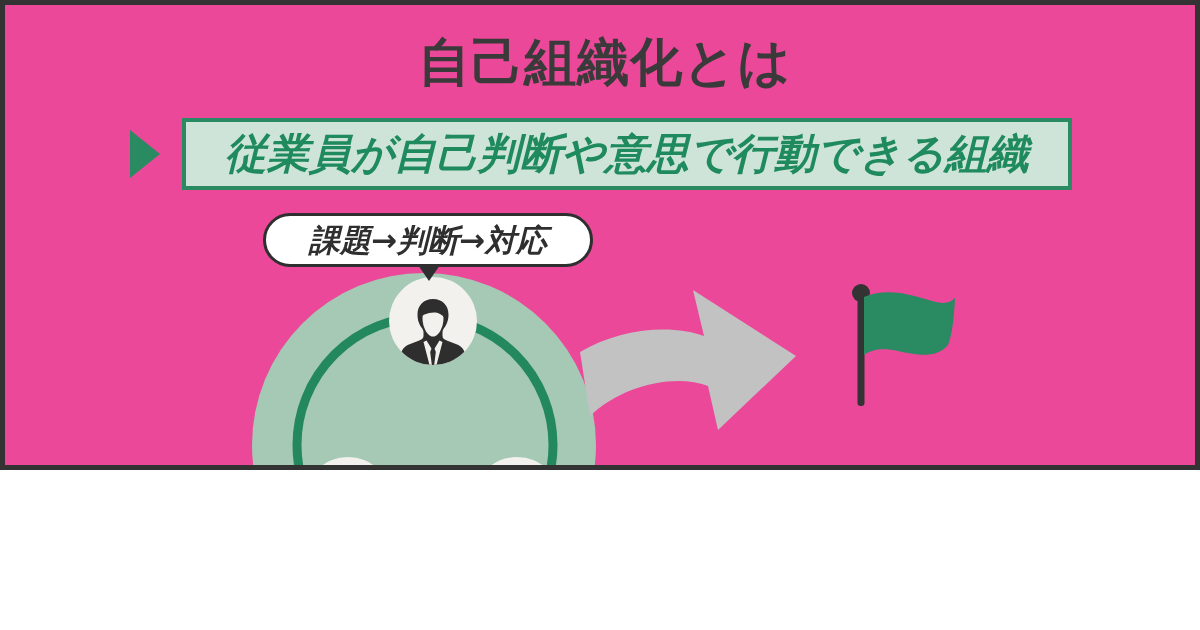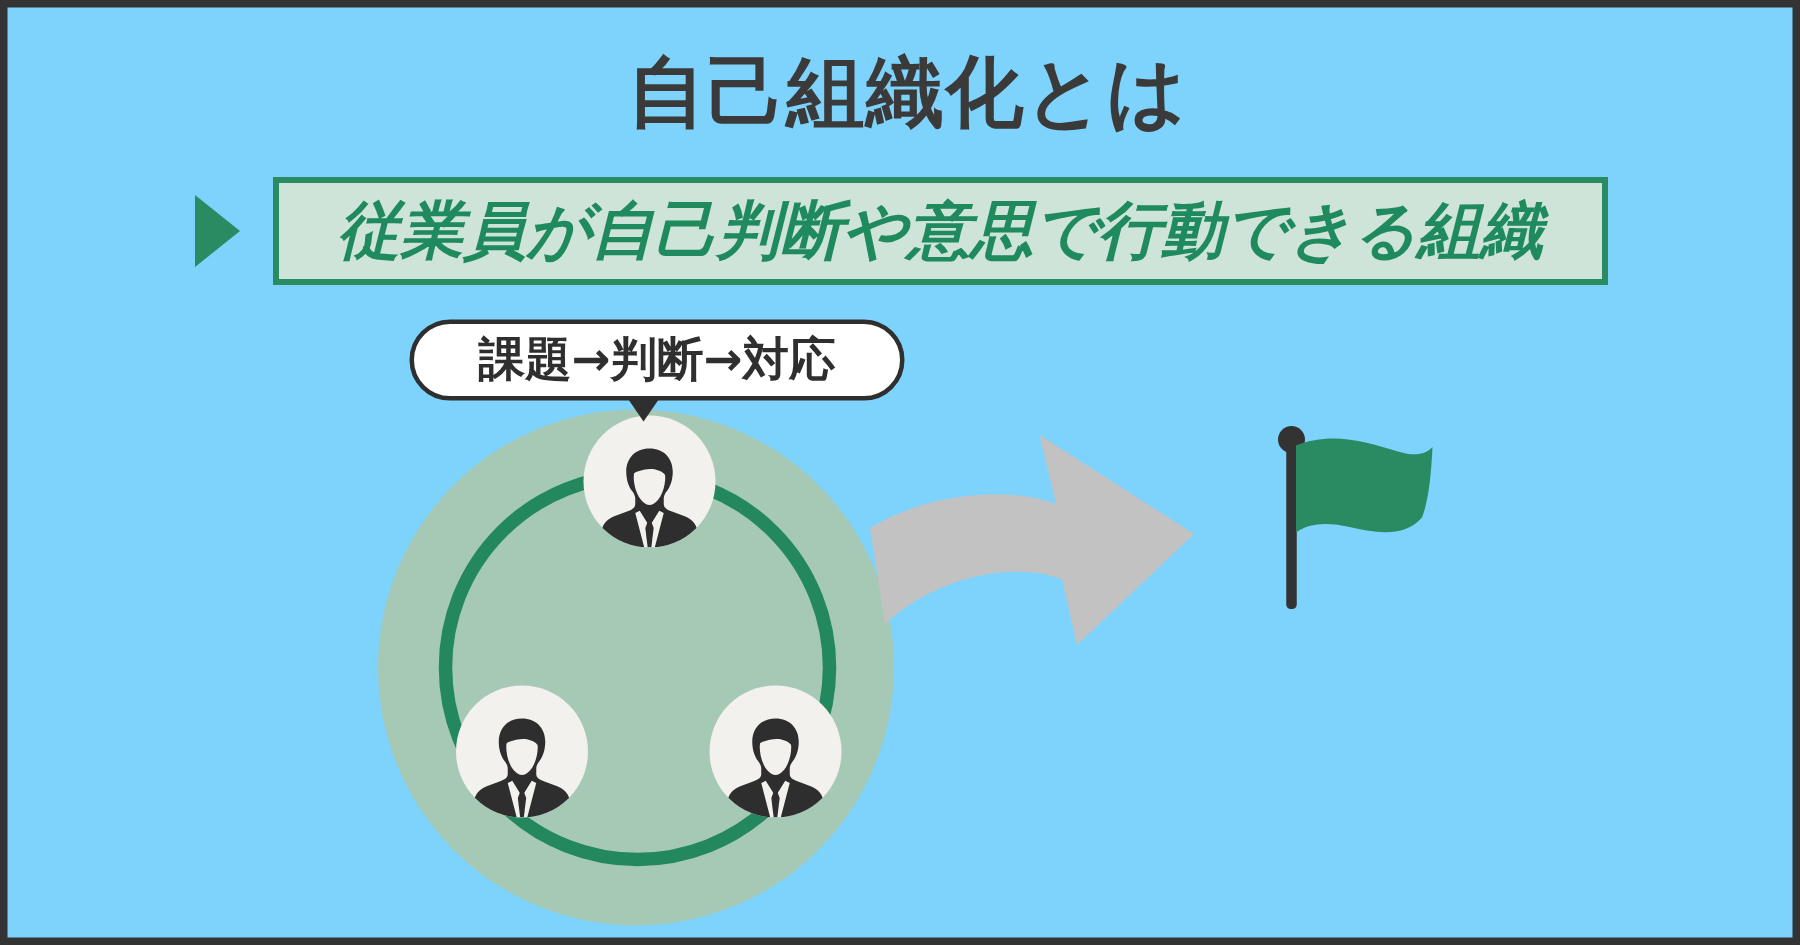--- a/index.html
+++ b/index.html
@@ -3,22 +3,22 @@
 <meta charset="utf-8">
 <style>
   html, body {
     margin: 0;
     padding: 0;
     background: #ffffff;
   }
   #canvas {
     position: relative;
     width: 1200px;
-    height: 630px;
-    background: #7dd3fc;
+    height: 470px;
+    background: #ec4899;
     border-top: 5px solid #333333;
     border-bottom: 5px solid #333333;
     border-left: 5px solid #333333;
     border-right: 5px solid #333333;
     box-sizing: border-box;
     overflow: hidden;
     font-family: "DejaVu Sans", "Liberation Sans", sans-serif;
   }
 
   
@@ -69,32 +69,33 @@
     color: #1f8a5e;
     letter-spacing: 0px;
     white-space: nowrap;
     line-height: 1;
     font-style: italic;
   }
 
   
   #pill {
     position: absolute;
-    left: 268px;
+    left: 258px;
     top: 208px;
     width: 330px;
     height: 54px;
     box-sizing: border-box;
     background: #ffffff;
     border: 3px solid #2f2f2f;
     border-radius: 27px;
     display: flex;
     align-items: center;
     justify-content: center;
     z-index: 6;
+    font-style: italic;
   }
   #pill-text {
     font-size: 31px;
     font-weight: bold;
     color: #2f2f2f;
     white-space: nowrap;
     line-height: 1;
   }
   #pill-tail {
     position: absolute;

